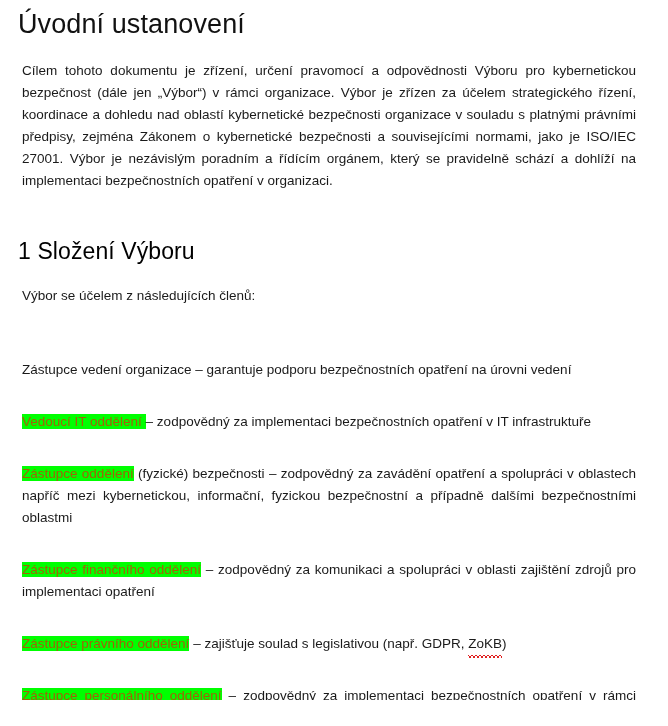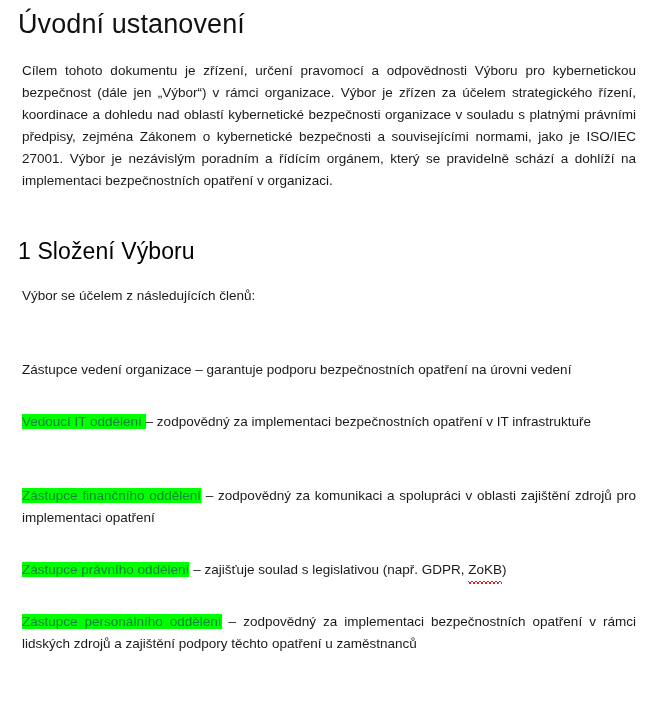--- a/index.html
+++ b/index.html
@@ -55,21 +55,21 @@
   .left    { text-align: left; }
 
   
   .sp-intro   { height: 16px; }
   .sp-h2      { height: 42px; }
   .sp-after-h2{ height: 17px; }
   .sp-gap     { height: 22px; }
 
   mark.hl {
     background-color: #00ff00;
-    color: #15803d;
+    color: #a16207;
     padding: 0;
     border-radius: 0;
   }
 
   .spell {
     text-decoration-color: #1a1a1a;
     text-decoration-thickness: 1px;
     text-underline-offset: 1px;
     position: relative;
     display: inline-block;
@@ -114,20 +114,23 @@
   <p class="para left">
     <span>Zástupce vedení organizace – garantuje podporu bezpečnostních opatření na úrovni vedení</span>
   </p>
   <div class="sp-gap"></div>
 
   <p class="para justify">
     <mark class="hl">Vedoucí IT oddělení </mark><span>– zodpovědný za implementaci bezpečnostních opatření v IT infrastruktuře</span>
   </p>
   <div class="sp-gap"></div>
 
+  <p class="para justify">
+    <mark class="hl">Zástupce oddělení</mark><span> (fyzické) bezpečnosti – zodpovědný za zavádění opatření a spolupráci v oblastech napříč mezi kybernetickou, informační, fyzickou bezpečnostní a případně dalšími bezpečnostními oblastmi</span>
+  </p>
   <div class="sp-gap"></div>
 
   <p class="para justify">
     <mark class="hl">Zástupce finančního oddělení</mark><span> – zodpovědný za komunikaci a spolupráci v oblasti zajištění zdrojů pro implementaci opatření</span>
   </p>
   <div class="sp-gap"></div>
 
   <p class="para left">
     <mark class="hl">Zástupce právního oddělení</mark><span> – zajišťuje soulad s legislativou (např. GDPR, </span><span class="spell">ZoKB</span><span>)</span>
   </p>

